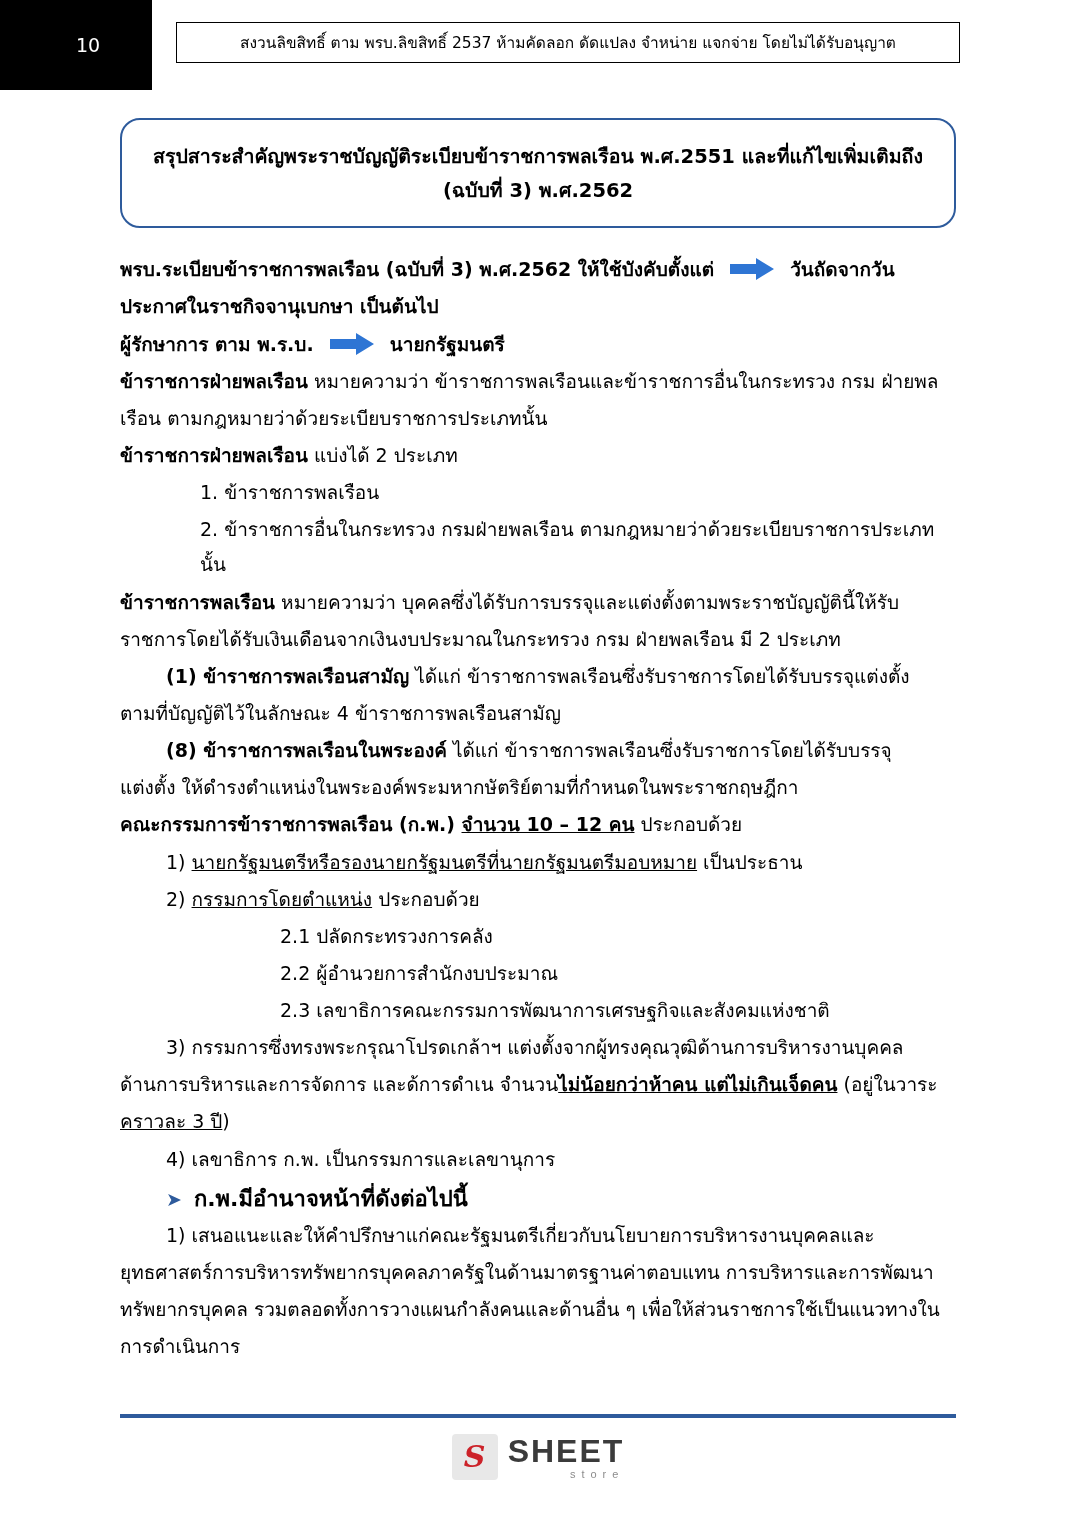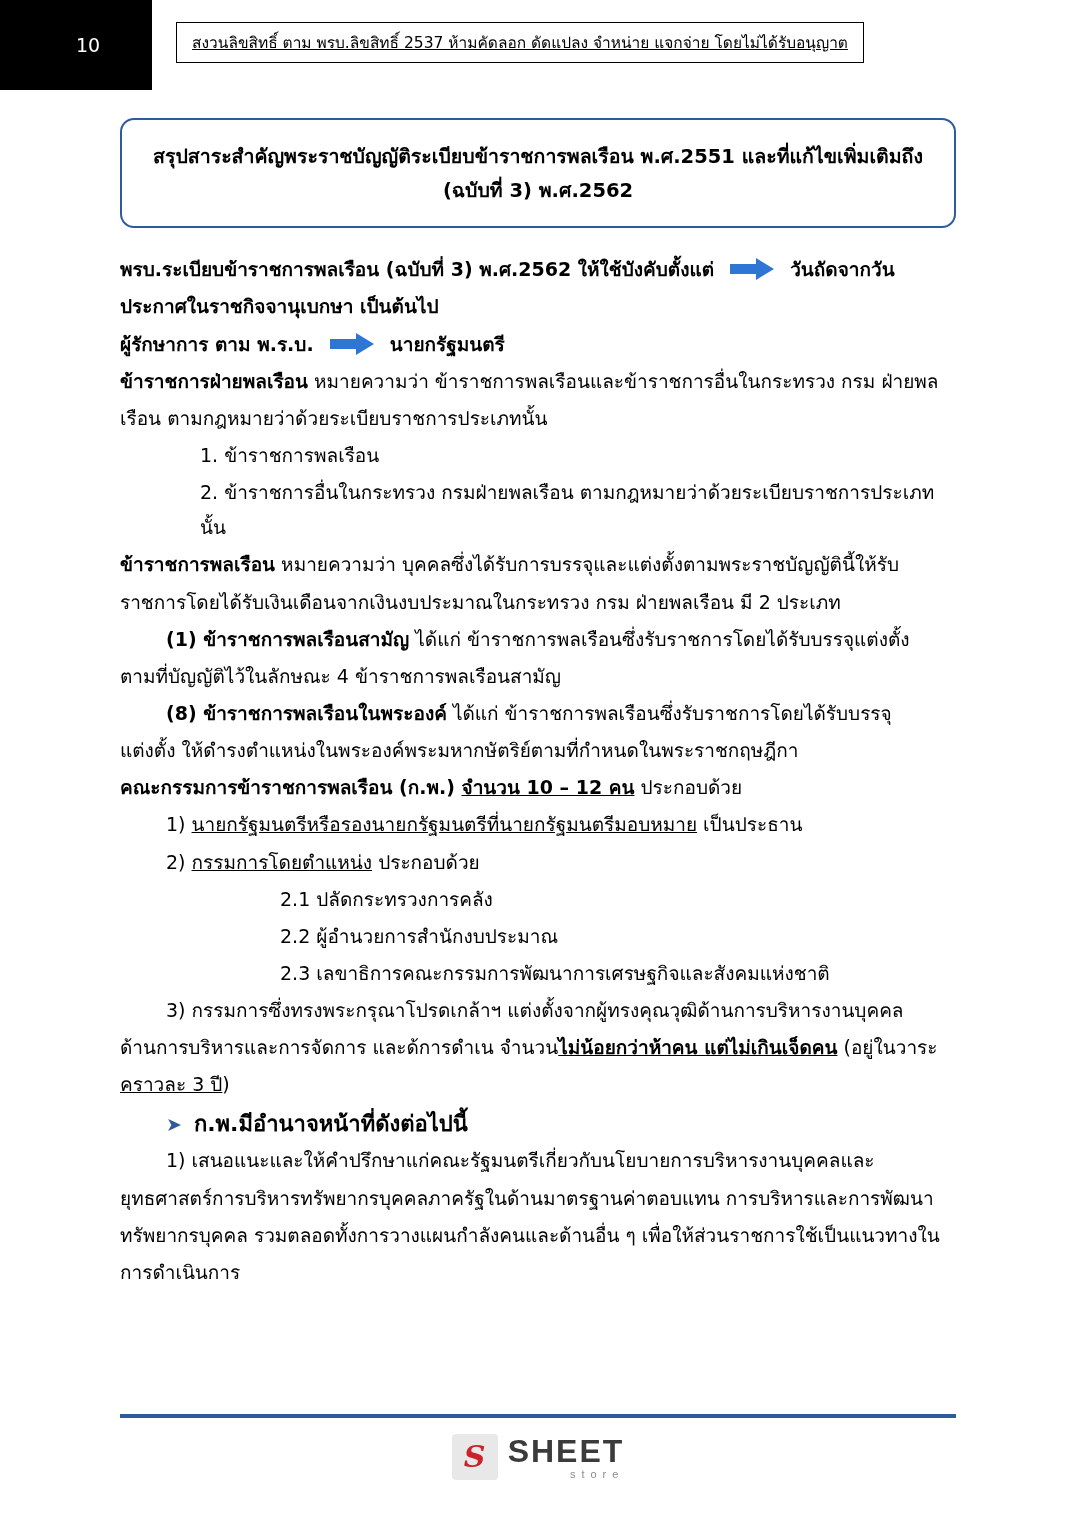--- a/index.html
+++ b/index.html
@@ -38,39 +38,38 @@
     display: flex;
     align-items: center;
     justify-content: center;
     color: #ffffff;
     font-size: 19px;
   }
   .copyright-box {
     position: absolute;
     left: 176px;
     top: 22px;
-    width: 688px;
+    width: 784px;
     box-sizing: border-box;
     border: 1px solid #000000;
     padding: 7px 10px;
     text-align: center;
     font-size: 15.5px;
     background: #ffffff;
-    text-decoration: underline;
   }
 
   
   .content {
     position: relative;
     padding: 0 120px 0 120px;
   }
 
   .title-box {
     border: 2px solid #2e5b9c;
-    border-radius: 14px;
+    border-radius: 20px;
     padding: 20px 26px 18px 26px;
     text-align: center;
     font-weight: bold;
     font-size: 19.5px;
     line-height: 1.75;
     margin-top: 28px;
     margin-bottom: 24px;
   }
 
   p.body-line {
@@ -199,20 +198,23 @@
         </svg>
     </span>
     <span class="b">นายกรัฐมนตรี</span>
   </p>
 
   <p class="body-line">
     <span class="b">ข้าราชการฝ่ายพลเรือน</span><span> หมายความว่า ข้าราชการพลเรือนและข้าราชการอื่นในกระทรวง กรม ฝ่ายพล</span>
   </p>
   <p class="body-line">เรือน ตามกฎหมายว่าด้วยระเบียบราชการประเภทนั้น</p>
 
+  <p class="body-line">
+    <span class="b">ข้าราชการฝ่ายพลเรือน</span><span> แบ่งได้ 2 ประเภท</span>
+  </p>
 
   <p class="body-line indent2">1. ข้าราชการพลเรือน</p>
   <p class="body-line indent2">2. ข้าราชการอื่นในกระทรวง กรมฝ่ายพลเรือน ตามกฎหมายว่าด้วยระเบียบราชการประเภทนั้น</p>
 
   <p class="body-line">
     <span class="b">ข้าราชการพลเรือน</span><span> หมายความว่า บุคคลซึ่งได้รับการบรรจุและแต่งตั้งตามพระราชบัญญัตินี้ให้รับ</span>
   </p>
   <p class="body-line">ราชการโดยได้รับเงินเดือนจากเงินงบประมาณในกระทรวง กรม ฝ่ายพลเรือน มี 2 ประเภท</p>
 
   <p class="body-line indent-first">
@@ -242,20 +244,21 @@
   <p class="body-line indent3">2.3 เลขาธิการคณะกรรมการพัฒนาการเศรษฐกิจและสังคมแห่งชาติ</p>
 
   <p class="body-line indent-first"> 3) กรรมการซึ่งทรงพระกรุณาโปรดเกล้าฯ แต่งตั้งจากผู้ทรงคุณวุฒิด้านการบริหารงานบุคคล</p>
   <p class="body-line">
     <span>ด้านการบริหารและการจัดการ และด้การดำเน จำนวน</span><span class="bu">ไม่น้อยกว่าห้าคน แต่ไม่เกินเจ็ดคน</span><span> (อยู่ในวาระ</span>
   </p>
   <p class="body-line">
     <span class="u">คราวละ 3 ปี</span><span>)</span>
   </p>
 
+  <p class="body-line indent-first"> 4) เลขาธิการ ก.พ. เป็นกรรมการและเลขานุการ</p>
 
   <div class="bullet-row">
     <span class="bullet-tri">➤</span>
     <span class="b" style="font-size:22px;">ก.พ.มีอำนาจหน้าที่ดังต่อไปนี้</span>
   </div>
 
   <p class="body-line indent-first">1) เสนอแนะและให้คำปรึกษาแก่คณะรัฐมนตรีเกี่ยวกับนโยบายการบริหารงานบุคคลและ</p>
   <p class="body-line">ยุทธศาสตร์การบริหารทรัพยากรบุคคลภาครัฐในด้านมาตรฐานค่าตอบแทน การบริหารและการพัฒนา</p>
   <p class="body-line">ทรัพยากรบุคคล รวมตลอดทั้งการวางแผนกำลังคนและด้านอื่น ๆ เพื่อให้ส่วนราชการใช้เป็นแนวทางใน</p>
   <p class="body-line">การดำเนินการ</p>

